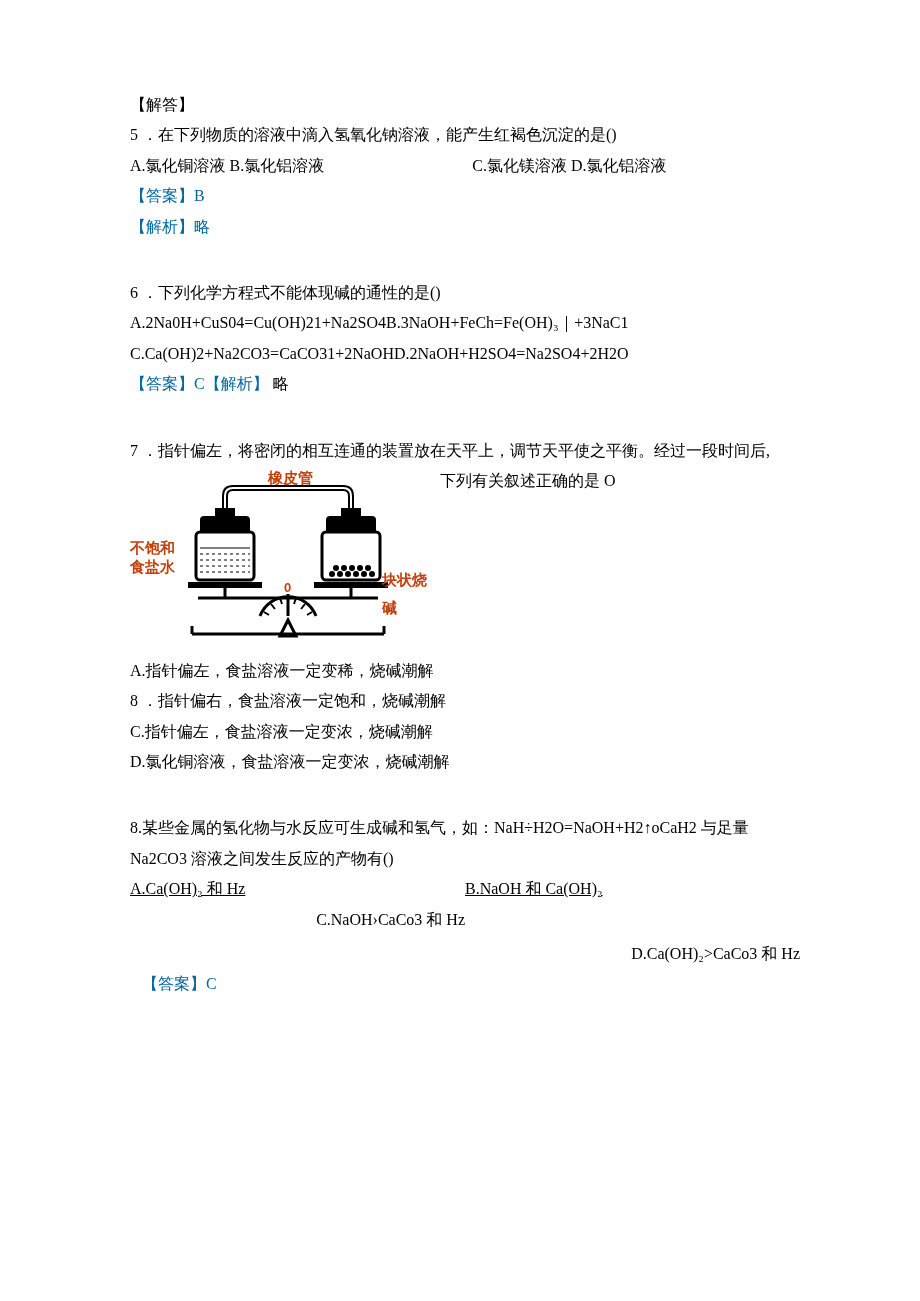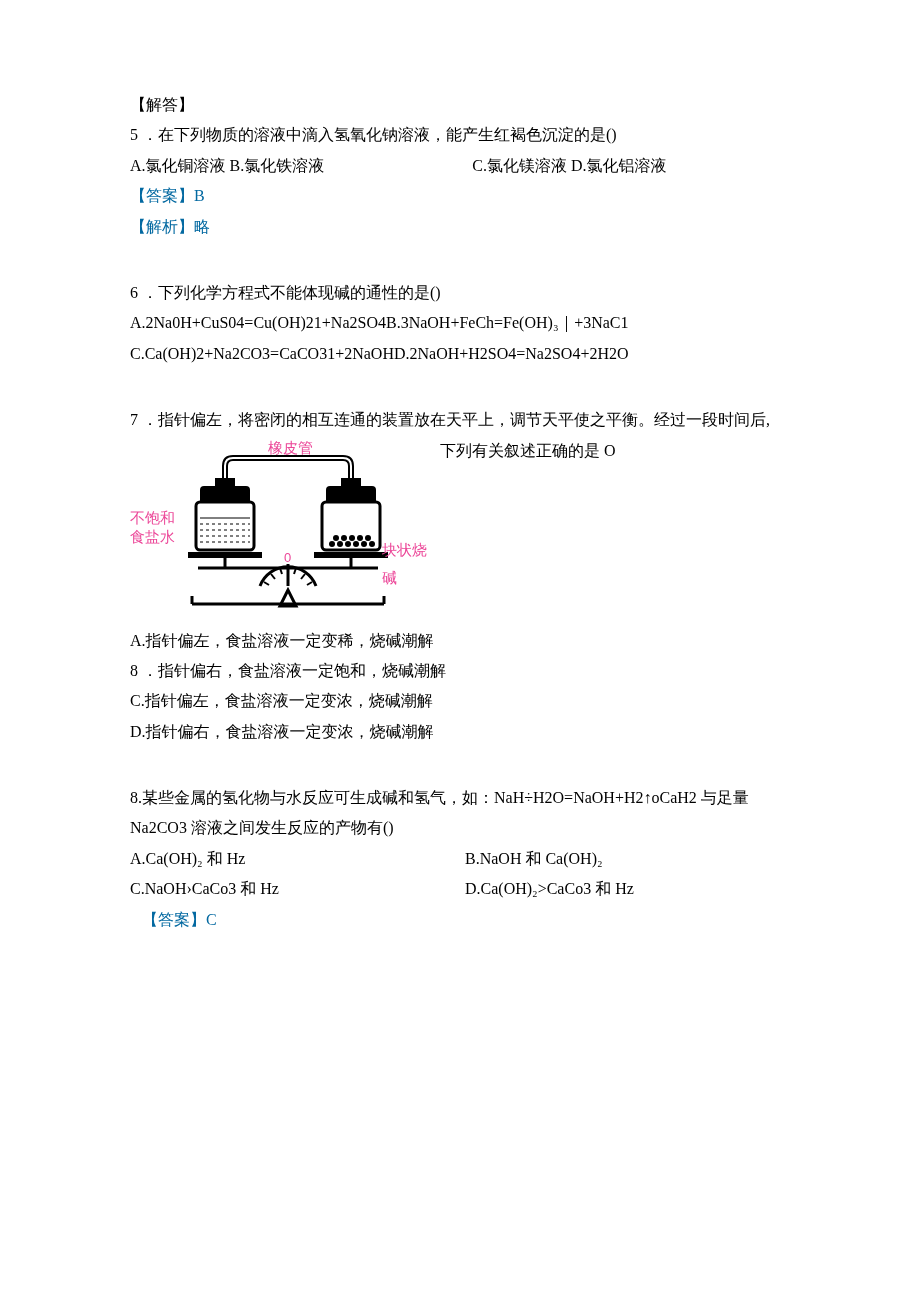--- a/index.html
+++ b/index.html
@@ -34,57 +34,62 @@
     flex: 1 1 auto;
     padding-left: 10px;
   }
   
   .diagram {
     width: 300px;
     height: 190px;
     position: relative;
     font-family: "SimHei", "黑体", sans-serif;
     font-size: 15px;
-    font-weight: normal;
-    color: #ec4899;
+    font-weight: bold;
+    color: #c2410c;
   }
   .diagram svg { display: block; }
 </style>
 </head>
 <body>
 
 <div class="page">
 
   <p class="para block">【解答】</p>
 
   <div class="block">
     <p class="para">
       <span>5</span>
       <span>．在下列物质的溶液中滴入氢氧化钠溶液，能产生红褐色沉淀的是()</span>
     </p>
     <p class="para options-line">
-      <span>A.氯化铜溶液 B.氯化铁溶液</span>
+      <span>A.氯化铜溶液 B.氯化铝溶液</span>
       <span class="gap"></span>
       <span>C.氯化镁溶液 D.氯化铝溶液</span>
     </p>
     <p class="para blue">
       <span>【答案】</span><span>B</span>
     </p>
     <p class="para blue">
       <span>【解析】</span><span>略</span>
     </p>
   </div>
 
   <div class="block">
     <p class="para">
       <span>6</span>
       <span>．下列化学方程式不能体现碱的通性的是()</span>
     </p>
     <p class="para">A.2Na0H+CuS04=Cu(OH)21+Na2SO4B.3NaOH+FeCh=Fe(OH)₃｜+3NaC1</p>
     <p class="para">C.Ca(OH)2+Na2CO3=CaCO31+2NaOHD.2NaOH+H2SO4=Na2SO4+2H2O</p>
+    <p class="para">
+      <span class="blue">
+        <span>【答案】</span><span>C</span><span>【解析】</span>
+      </span><span>略</span>
+    </p>
   </div>
 
   <div class="block">
     <p class="para">
       <span>7</span>
       <span>．指针偏左，将密闭的相互连通的装置放在天平上，调节天平使之平衡。经过一段时间后,</span>
     </p>
 
     <div class="q7-row">
       <div class="q7-figure">
@@ -165,32 +170,32 @@
         <p class="para">下列有关叙述正确的是 O</p>
       </div>
     </div>
 
     <p class="para">A.指针偏左，食盐溶液一定变稀，烧碱潮解</p>
     <p class="para">
       <span>8</span>
       <span>．指针偏右，食盐溶液一定饱和，烧碱潮解</span>
     </p>
     <p class="para">C.指针偏左，食盐溶液一定变浓，烧碱潮解</p>
-    <p class="para">D.指针偏右，食盐溶液一定变浓，烧碱潮解</p>
+    <p class="para">D.氯化铜溶液，食盐溶液一定变浓，烧碱潮解</p>
   </div>
 
   <div class="block">
     <p class="para">8.某些金属的氢化物与水反应可生成碱和氢气，如：NaH÷H2O=NaOH+H2↑oCaH2 与足量</p>
     <p class="para">Na2CO3 溶液之间发生反应的产物有()</p>
-    <div style="display:flex;">
+    <div style="display:flex;text-decoration:underline;">
       <div style="flex:1;">A.Ca(OH)₂ 和 Hz</div>
       <div style="flex:1;">B.NaOH 和 Ca(OH)₂</div>
     </div>
-    <div style="display:flex;">
+    <div style="display:flex;text-align:right;">
       <div style="flex:1;">C.NaOH›CaCo3 和 Hz</div>
-      <div style="flex:1;">D.Ca(OH)₂&gt;CaCo3 和 Hz</div>
+      <div style="flex:1;margin-top:34px;">D.Ca(OH)₂&gt;CaCo3 和 Hz</div>
     </div>
     <p class="para blue" style="padding-left:12px;">
       <span>【答案】</span><span>C</span>
     </p>
   </div>
 
 </div>
 
 </body></html>

